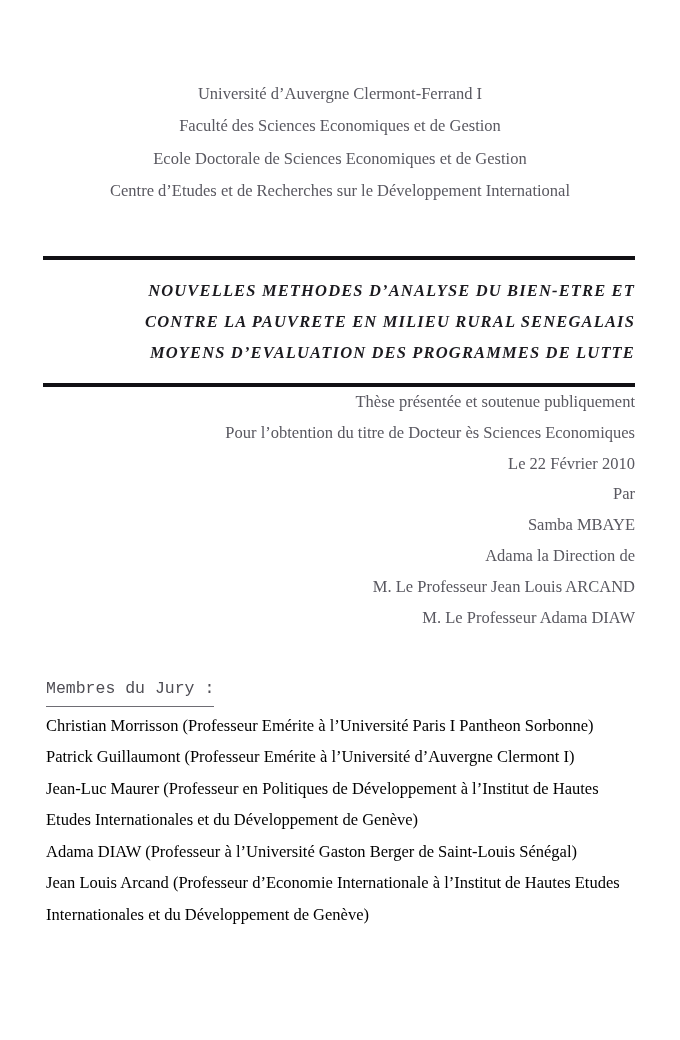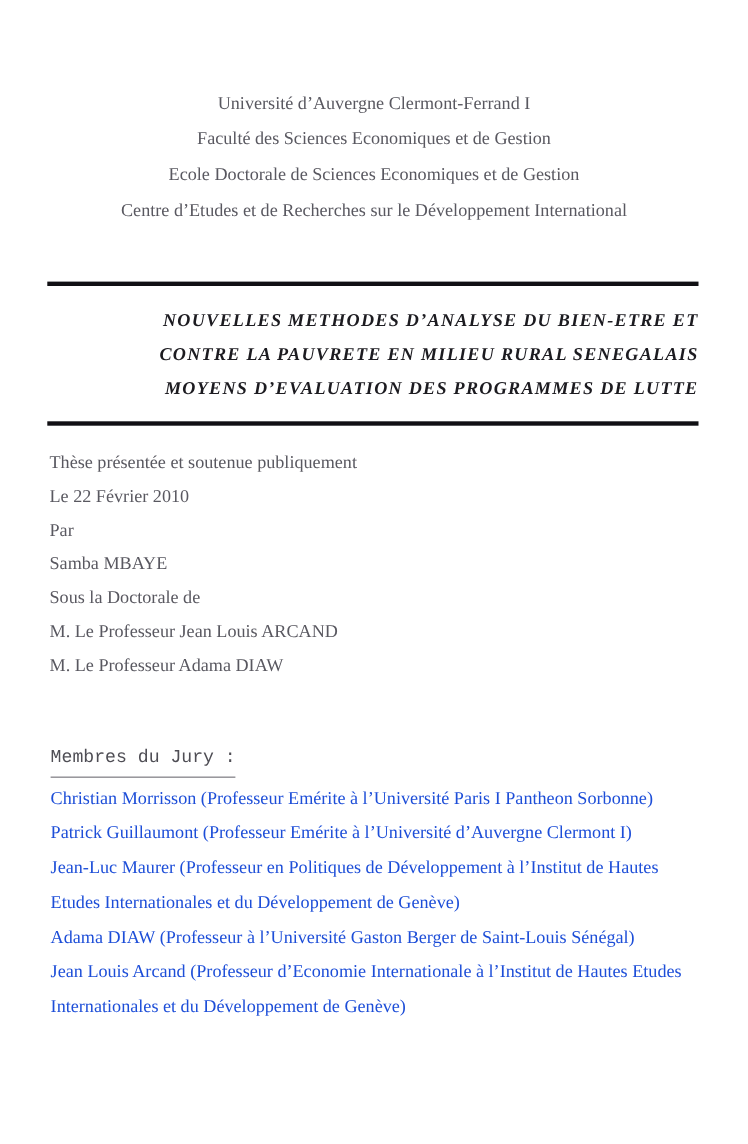--- a/index.html
+++ b/index.html
@@ -62,24 +62,24 @@
     font-weight: bold;
     font-style: italic;
     letter-spacing: 1.15px;
     color: #1c1b20;
     white-space: nowrap;
   }
 
   
   .info-block {
     position: absolute;
-    top: 405px;
+    top: 387px;
     left: 45px;
     width: 590px;
-    text-align: left;
+    text-align: right;
   }
   .info-line {
     font-size: 16.5px;
     line-height: 30.8px;
     color: #595860;
     white-space: nowrap;
   }
 
   
   .jury-block {
@@ -95,21 +95,21 @@
     color: #4f4e55;
     display: inline-block;
     border-bottom: 1px solid #6e6d74;
     padding-bottom: 1px;
     margin-bottom: 3px;
     font-family: Liberation Mono, monospace;
   }
   .jury-item {
     font-size: 16.5px;
     line-height: 31.5px;
-    color: #1d4ed8;
+    color: #000000;
   }
 </style>
 </head>
 <body>
 
 <div class="page">
 
   <div class="header-block">
     <div class="header-line">Université d’Auvergne Clermont-Ferrand I</div>
     <div class="header-line">Faculté des Sciences Economiques et de Gestion</div>
@@ -122,24 +122,25 @@
   <div class="title-block">
     <div class="title-line">NOUVELLES METHODES D’ANALYSE DU BIEN-ETRE ET</div>
     <div class="title-line">CONTRE LA PAUVRETE EN MILIEU RURAL SENEGALAIS</div>
     <div class="title-line">MOYENS D’EVALUATION DES PROGRAMMES DE LUTTE</div>
   </div>
 
   <div class="rule rule-bottom"></div>
 
   <div class="info-block">
     <div class="info-line">Thèse présentée et soutenue publiquement</div>
+    <div class="info-line">Pour l’obtention du titre de Docteur ès Sciences Economiques</div>
     <div class="info-line">Le 22 Février 2010</div>
     <div class="info-line">Par</div>
     <div class="info-line">Samba MBAYE</div>
-    <div class="info-line">Sous la Doctorale de</div>
+    <div class="info-line">Adama la Direction de</div>
     <div class="info-line">M. Le Professeur Jean Louis ARCAND</div>
     <div class="info-line">M. Le Professeur Adama DIAW</div>
   </div>
 
   <div class="jury-block">
     <div>
       <span class="jury-heading">Membres du Jury :</span>
     </div>
     <div class="jury-item">Christian Morrisson (Professeur Emérite à l’Université Paris I Pantheon Sorbonne)</div>
     <div class="jury-item">Patrick Guillaumont (Professeur Emérite à l’Université d’Auvergne Clermont I)</div>

